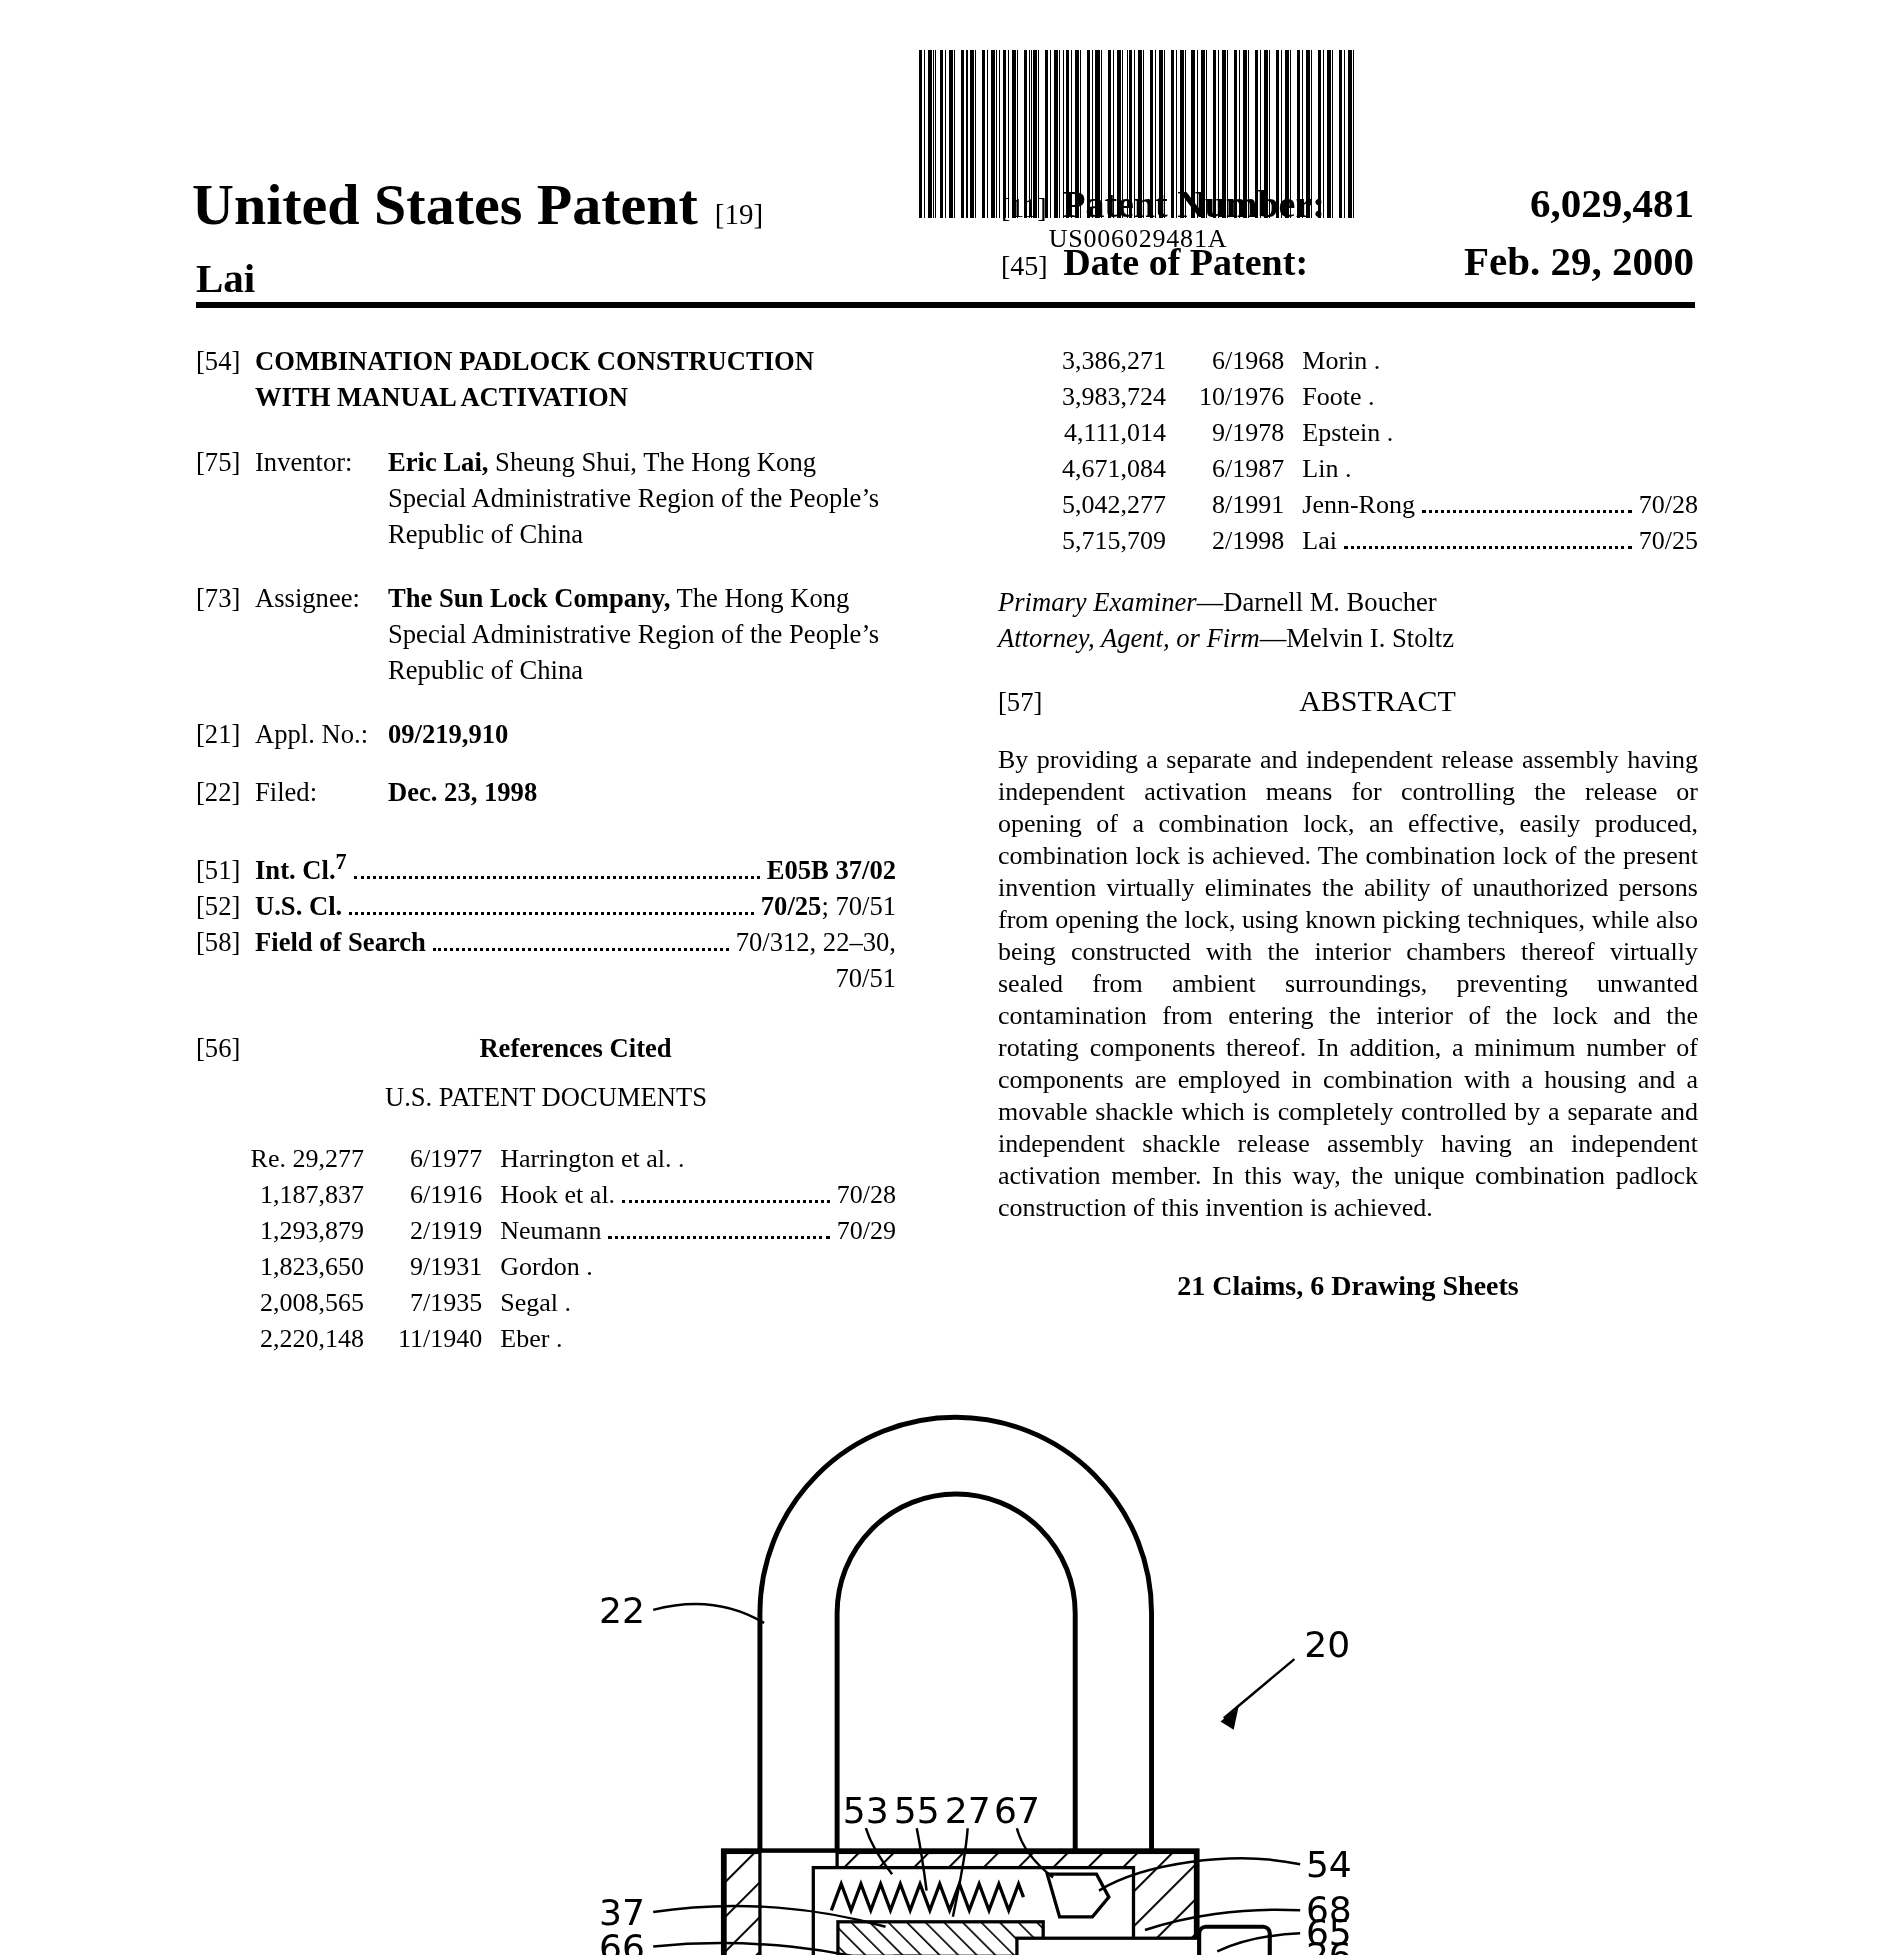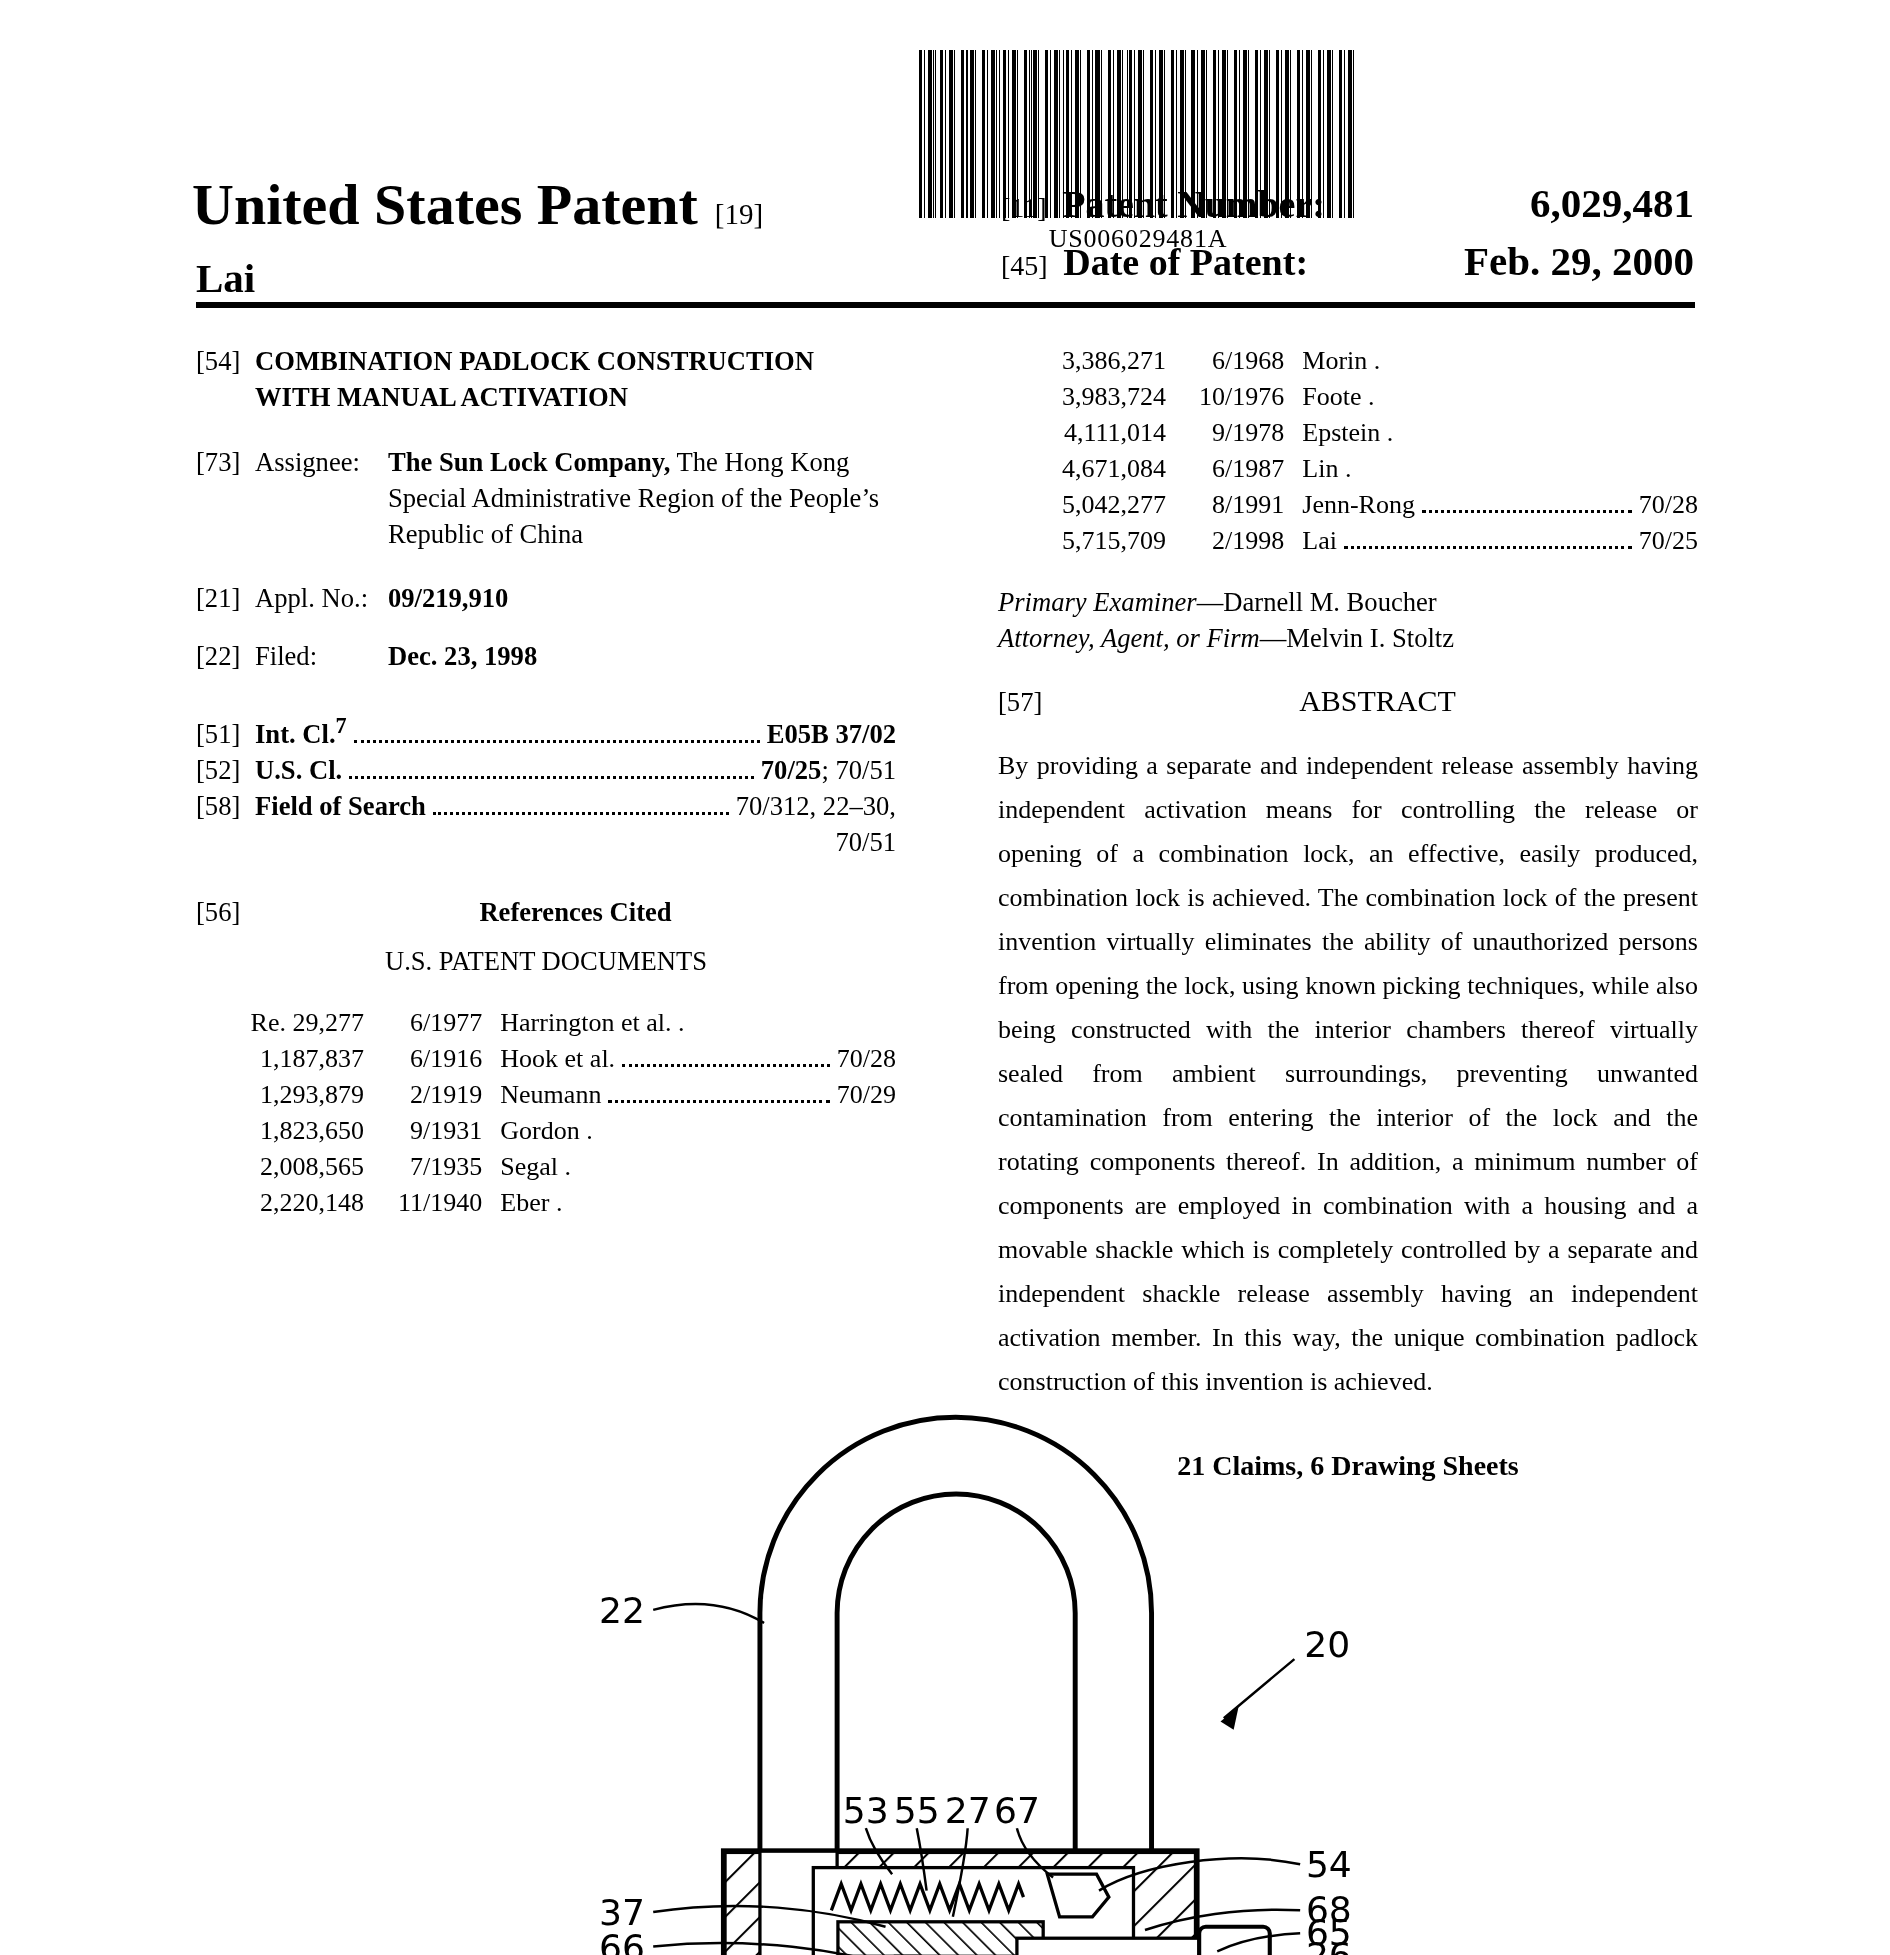--- a/index.html
+++ b/index.html
@@ -42,21 +42,21 @@
   .refs-head .center{flex:1;text-align:center;font-weight:bold;}
   .uspd{text-align:center;margin:13.3px 0 26px 0;}
   .refrow{display:flex;align-items:baseline;font-size:26px;line-height:36px;}
   .rnum{flex:none;width:168px;text-align:right;padding-right:20.3px;}
   .rdate{flex:none;width:98px;text-align:right;padding-right:18px;}
   .rname{flex:none;}
   .rcls{flex:none;text-align:right;}
   .examiner{margin-top:25px;}
   .abs-head{margin-top:27px;}
   .abs-head .center{flex:1;text-align:center;font-weight:normal;font-size:30px;}
-  .abstract{margin-top:24px;text-align:justify;font-size:26px;line-height:44px;}
+  .abstract{margin-top:24px;text-align:justify;font-size:26px;line-height:32px;}
   .claims{margin-top:44px;text-align:center;font-weight:bold;font-size:28px;}
 
   
   .drawing{position:absolute;left:567px;top:1341px;width:821px;height:1201px;}
   .drawing svg{width:100%;height:100%;}
   .dl{font:44px "DejaVu Sans", sans-serif;fill:#000;}
 </style>
 </head>
 <body>
 
@@ -82,20 +82,25 @@
 
   <div class="col col-left">
     <div class="row title-block">
       <span class="tag">[54]</span>
       <span class="fbody b">
         <div>COMBINATION PADLOCK CONSTRUCTION</div>
         <div>WITH MANUAL ACTIVATION</div>
       </span>
     </div>
 
+    <div class="row pair">
+      <span class="tag">[75]</span>
+      <span class="lbl">Inventor:</span>
+      <span class="fbody"><span class="b">Eric Lai,</span><span> Sheung Shui, The Hong Kong Special Administrative Region of the People’s Republic of China</span></span>
+    </div>
 
     <div class="row pair">
       <span class="tag">[73]</span>
       <span class="lbl">Assignee:</span>
       <span class="fbody"><span class="b">The Sun Lock Company,</span><span> The Hong Kong Special Administrative Region of the People’s Republic of China</span></span>
     </div>
 
     <div class="row" style="margin-bottom:22px;">
       <span class="tag">[21]</span>
       <span class="lbl">Appl. No.:</span>

